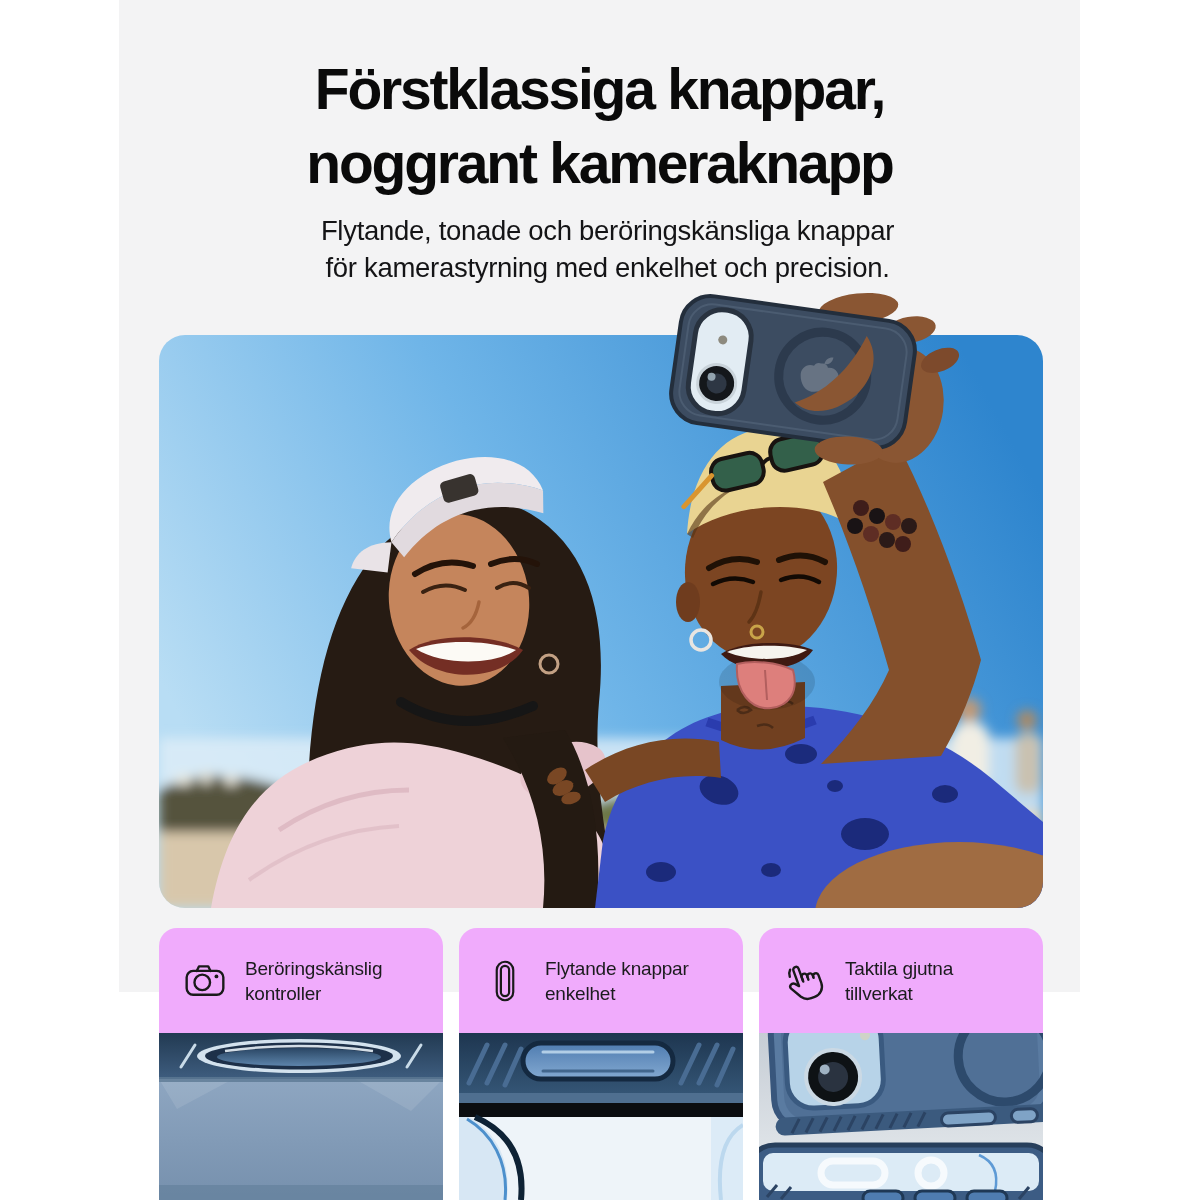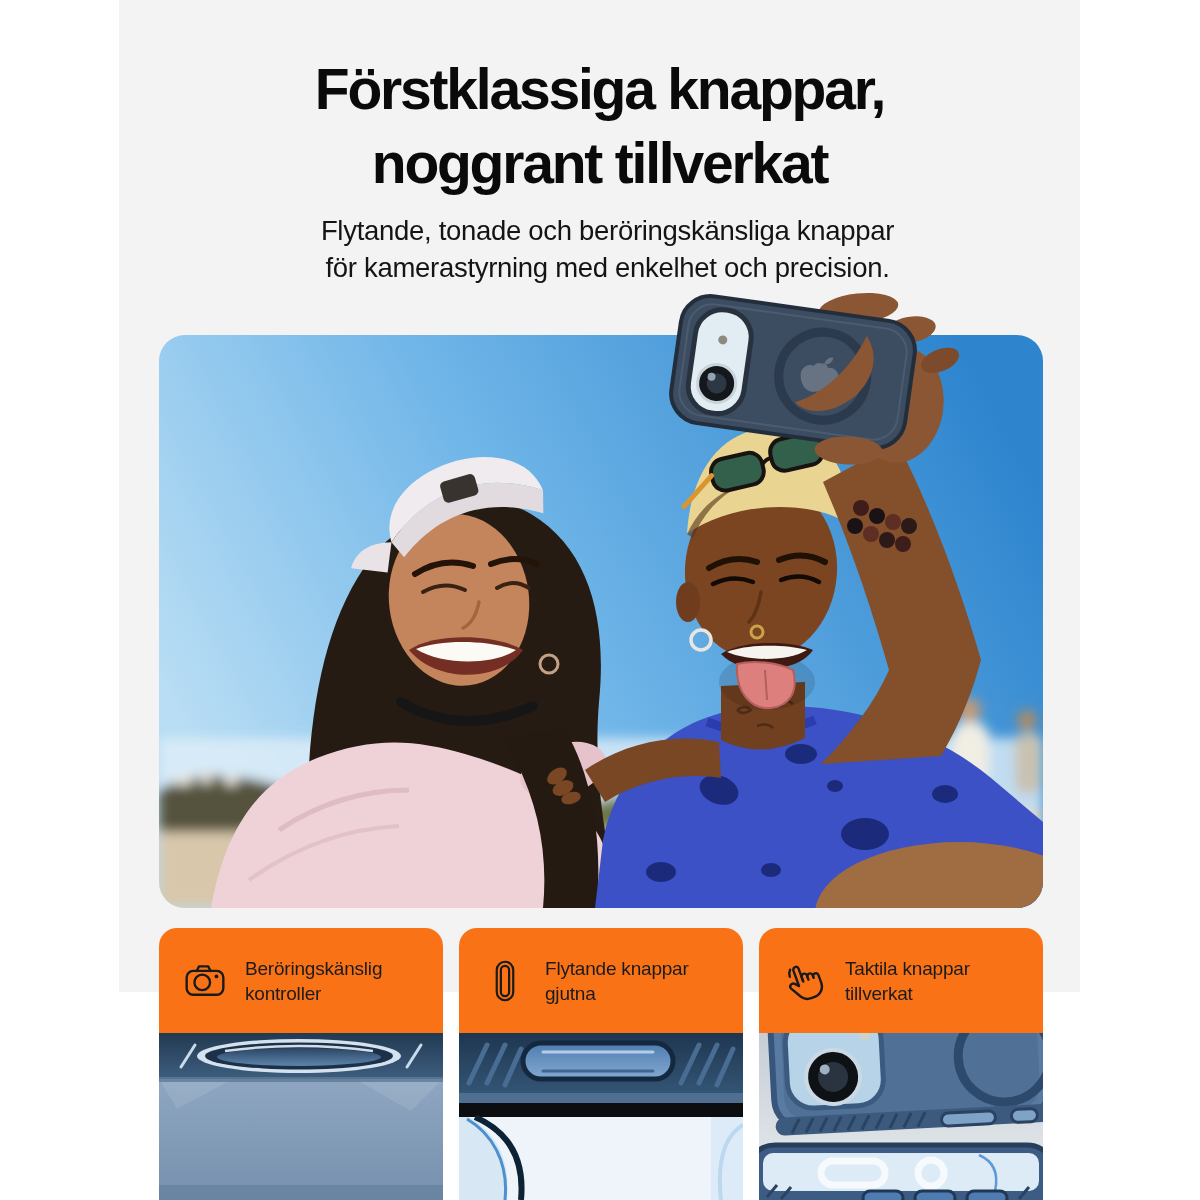--- a/index.html
+++ b/index.html
@@ -25,21 +25,21 @@
   }
   .subtitle span{display:block;}
   .hero{
     position:absolute;left:40px;top:270px;width:884px;height:638px;
   }
   .cards{
     position:absolute;left:40px;top:928px;width:884px;height:272px;
     display:flex;gap:16px;
   }
   .card{
-    width:284px;height:272px;background:#f97316;
+    width:284px;height:272px;background:#f0abfc;
     border-radius:18px 18px 0 0;overflow:hidden;
     display:flex;flex-direction:column;flex:none;
   }
   .card-head{
     height:105px;display:flex;align-items:center;gap:18px;
     padding:0 10px 0 24px;box-sizing:border-box;flex:none;
   }
   .feature-icon{width:44px;height:44px;flex:none;}
   .card-label{
     font-size:19px;line-height:25px;color:#1b1b1d;letter-spacing:-0.2px;
@@ -47,21 +47,21 @@
   .card-label span{display:block;}
   .card-photo{width:284px;height:167px;flex:none;display:block;}
 </style>
 </head>
 <body>
 
 <div class="panel">
 
   <h1 class="headline">
     <span>Förstklassiga knappar,</span>
-    <span>noggrant tillverkat</span>
+    <span>noggrant kameraknapp</span>
   </h1>
 
   <p class="subtitle">
     <span>Flytande, tonade och beröringskänsliga knappar</span>
     <span>för kamerastyrning med enkelhet och precision.</span>
   </p>
 
   <svg class="hero" viewBox="0 0 884 638" xmlns="http://www.w3.org/2000/svg">
     <defs>
       <linearGradient id="g-sky" gradientUnits="userSpaceOnUse" x1="60" y1="520" x2="820" y2="110">
@@ -261,21 +261,21 @@
     <div class="card">
       <div class="card-head">
         <svg class="feature-icon" viewBox="0 0 48 48">
           <g fill="none" stroke="#1a1a1a" stroke-width="2.4">
             <rect x="15" y="3" width="18" height="42" rx="9"></rect>
             <rect x="19.5" y="7.5" width="9" height="33" rx="4.5"></rect>
           </g>
         </svg>
         <div class="card-label">
           <span>Flytande knappar</span>
-          <span>gjutna</span>
+          <span>enkelhet</span>
         </div>
       </div>
       <svg class="card-photo" viewBox="0 0 284 167" xmlns="http://www.w3.org/2000/svg">
         <defs>
           <linearGradient id="g2band" x1="0" y1="0" x2="0" y2="1">
               <stop offset="0" stop-color="#1e3650"></stop>
               <stop offset="1" stop-color="#345575"></stop>
             </linearGradient>
           <linearGradient id="g2glass" x1="0" y1="0" x2="0" y2="1">
               <stop offset="0" stop-color="#4f7cb0"></stop>
@@ -310,21 +310,21 @@
         <svg class="feature-icon" viewBox="0 0 48 48">
           <g fill="none" stroke="#1a1a1a" stroke-width="1.3" stroke-linecap="round" stroke-linejoin="round" transform="rotate(-20 24 24) scale(2)">
             <path d="M8 13v-8.5a1.5 1.5 0 0 1 3 0v7.5"></path>
             <path d="M11 11.5v-2a1.5 1.5 0 0 1 3 0v2.5"></path>
             <path d="M14 10.5a1.5 1.5 0 0 1 3 0v1.5"></path>
             <path d="M17 11.5a1.5 1.5 0 0 1 3 0v4.5a6 6 0 0 1 -6 6h-2a6 6 0 0 1 -5 -2.7l-3.5 -6a1.5 1.5 0 0 1 .54 -2a1.87 1.87 0 0 1 2.28 .28l1.68 1.92"></path>
             <path d="M5 7a5 5 0 0 1 1.5 -3.6"></path>
           </g>
         </svg>
         <div class="card-label">
-          <span>Taktila knappar</span>
+          <span>Taktila gjutna</span>
           <span>tillverkat</span>
         </div>
       </div>
       <svg class="card-photo" viewBox="0 0 284 167" xmlns="http://www.w3.org/2000/svg">
         <defs>
           <linearGradient id="g3bg" x1="0" y1="0" x2="0" y2="1">
               <stop offset="0" stop-color="#c6cdd5"></stop>
               <stop offset="1" stop-color="#e9edf0"></stop>
             </linearGradient>
         </defs>

